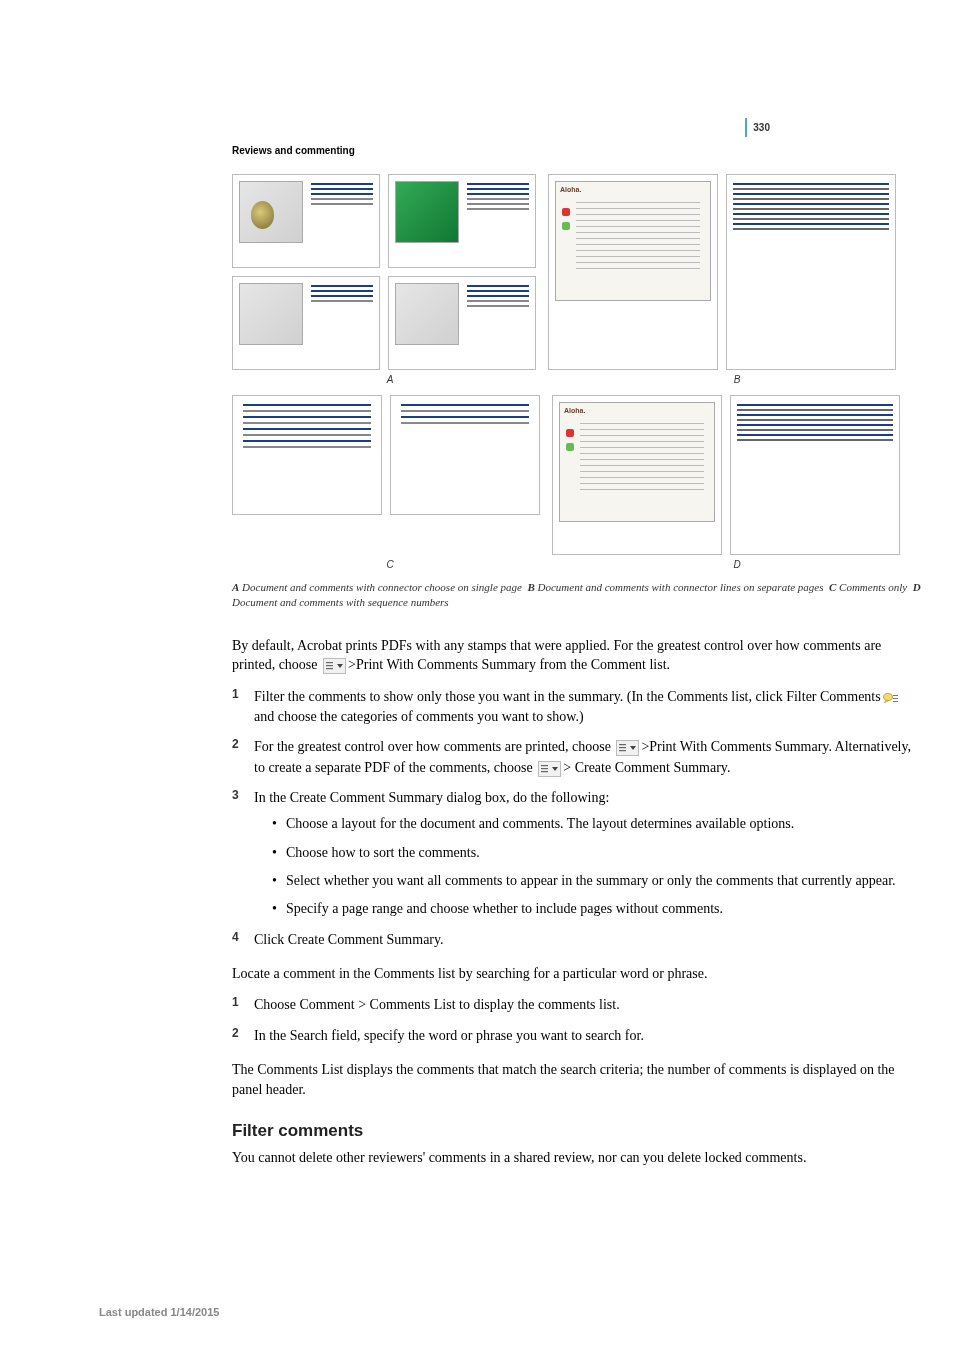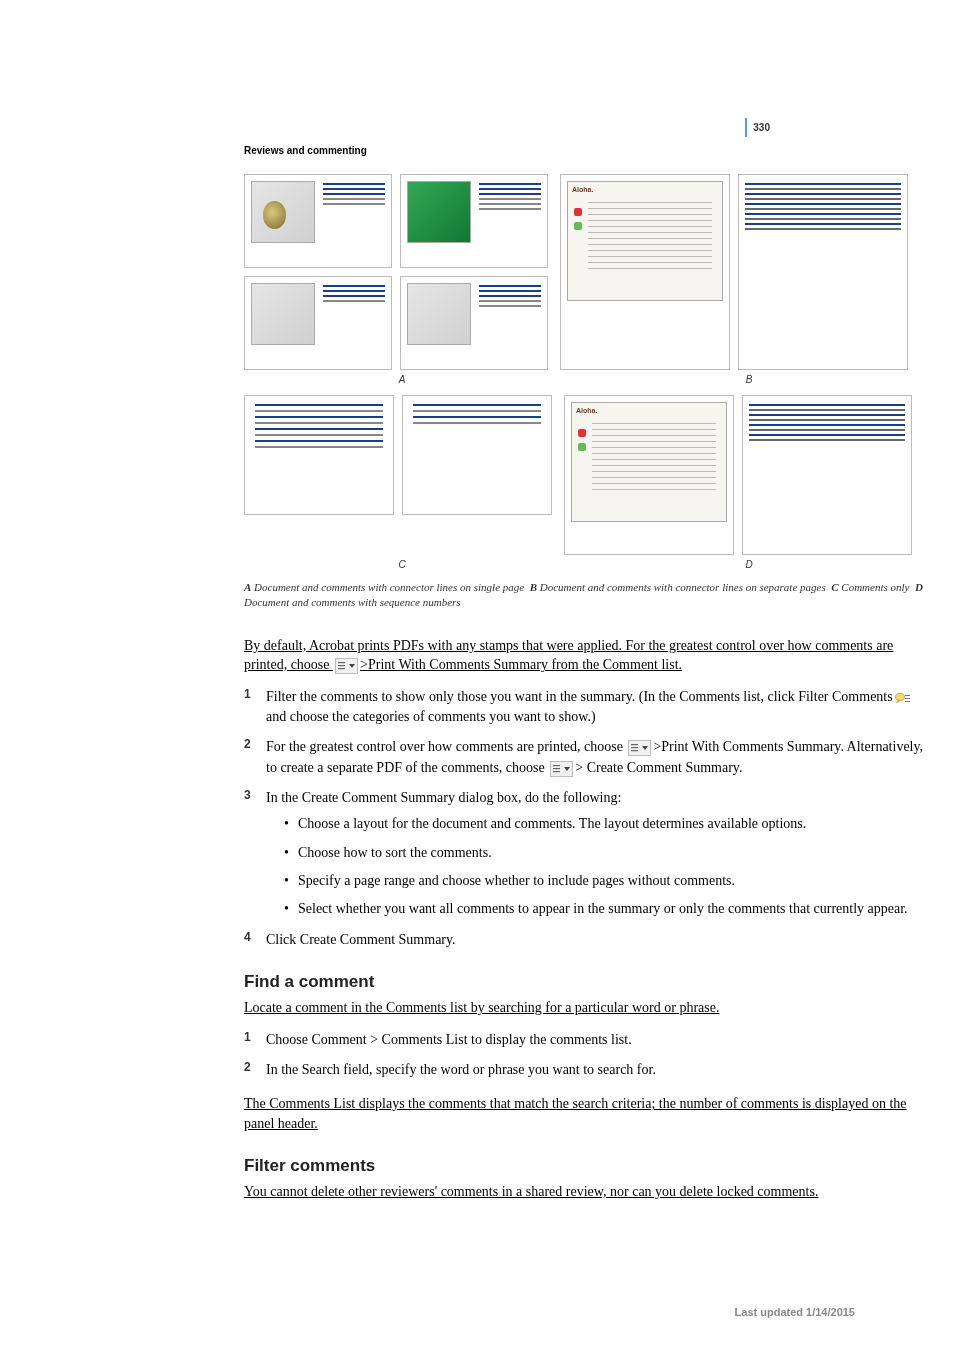--- a/index.html
+++ b/index.html
@@ -1,18 +1,18 @@
 <!DOCTYPE html>
 <html><head>
 <meta charset="utf-8">
 <style>
   html,body{margin:0;padding:0;background:#fff;font-family:"Minion Pro","Times New Roman",Georgia,serif;color:#000;}
   .sheet{width:756px;min-height:1350px;margin:0 auto;position:relative;}
   .pagenum{position:absolute;top:118px;right:85px;font:700 10px Arial,Helvetica,sans-serif;color:#333;border-left:2px solid #4ba3d6;padding:4px 0 4px 6px;}
-  .content{position:absolute;left:145px;top:145px;width:694px;}
+  .content{position:absolute;left:133px;top:145px;width:694px;}
   .chapter{font:700 10px Arial,Helvetica,sans-serif;color:#000;margin-bottom:18px;}
   
   .fig{width:694px;margin-bottom:6px;}
   .fig-row{display:flex;gap:12px;margin-bottom:4px;}
   .tile{background:#fff;border:1px solid #bbb;box-sizing:border-box;padding:6px;}
   .tile.sm{width:148px;height:94px;}
   .fig-side{display:flex;gap:8px;}
   .thumb{flex:0 0 46%;background:linear-gradient(135deg,#e6e6e6,#d0d0d0);border:1px solid #aaa;height:60px;position:relative;}
   .thumb.kiwi::after{content:"";position:absolute;left:18%;top:32%;width:38%;height:46%;border-radius:50%;background:radial-gradient(circle at 40% 40%,#d9c97a,#7b6a2f);}
   .lines{flex:1;display:flex;flex-direction:column;gap:3px;padding-top:2px;}
@@ -28,33 +28,33 @@
   .aloha .d2{background:#6b5;left:6px;top:40px;}
   .aloha .scrib{position:absolute;left:20px;top:20px;right:10px;height:70px;background:repeating-linear-gradient(#bbb 0 1px,transparent 1px 6px);}
   .seq{flex:1;display:flex;flex-direction:column;gap:3px;padding-top:2px;}
   .seq span{height:2px;background:#666;}
   .seq span.hl{background:#1a3e8a;}
   .lettrow{display:flex;font:italic 400 10px Arial;color:#333;margin:4px 0 10px 0;}
   .lettrow div{flex:1;text-align:center;}
   .caption{font:italic 400 11px/1.35 "Minion Pro",Georgia,serif;color:#333;margin-bottom:26px;}
   .caption b{font-weight:700;font-style:italic;}
   
-  p.body{font:400 14px/1.4 "Minion Pro",Georgia,serif;margin:0 0 12px 0;text-decoration:underline;}
+  p.body{font:400 14px/1.4 "Minion Pro",Georgia,serif;margin:0 0 12px 0;}
   ol.steps{list-style:none;padding:0;margin:0 0 14px 0;counter-reset:step;}
   ol.steps>li{position:relative;padding-left:22px;margin:0 7px 10px 0;font:400 14px/1.45 "Minion Pro",Georgia,serif;counter-increment:step;}
   ol.steps>li::before{content:counter(step);position:absolute;left:0;top:0;font:700 12px Arial,Helvetica,sans-serif;color:#333;}
   ul.bul{list-style:none;padding:0;margin:6px 0 0 18px;}
   ul.bul>li{position:relative;padding-left:14px;margin:0 0 8px 0;font:400 14px/1.45 "Minion Pro",Georgia,serif;}
   ul.bul>li::before{content:"•";position:absolute;left:0;top:0;}
   h2.sec{font:700 17px/1.2 Arial,Helvetica,sans-serif;color:#222;margin:22px 0 6px 0;}
   .opt-icon{display:inline-flex;vertical-align:middle;align-items:center;gap:1px;padding:0 2px;border:1px solid #bcbcbc;background:#f1f1f1;height:14px;margin:0 2px;}
   .opt-icon svg{display:block;}
   .bubble-icon{display:inline-block;vertical-align:middle;width:16px;height:12px;margin:0 2px;position:relative;}
   .bubble-icon svg{display:block;}
-  .footer{position:absolute;left:0;right:0;bottom:32px;text-align:right;font:700 11px Arial,Helvetica,sans-serif;color:#888;}
+  .footer{position:absolute;left:0;right:0;bottom:32px;text-align:left;font:700 11px Arial,Helvetica,sans-serif;color:#888;}
 </style>
 </head>
 <body>
 
 <div class="sheet">
   <div class="pagenum">330</div>
 
   <div class="content">
     <div class="chapter">Reviews and commenting</div>
 
@@ -192,21 +192,21 @@
           </div>
         </div>
       </div>
       <div class="lettrow">
         <div style="flex:0 0 316px;">C</div>
         <div>D</div>
       </div>
     </div>
 
     <div class="caption">
-      <b>A</b> <span>Document and comments with connector lines on single page</span>&nbsp;
+      <b>A</b> <span>Document and comments with connector choose on single page</span>&nbsp;
       <b>B</b> <span>Document and comments with connector lines on separate pages</span>&nbsp;
       <b>C</b> <span>Comments only</span>&nbsp;
       <b>D</b> <span>Document and comments with sequence numbers</span>
     </div>
 
     <p class="body">
       <span>By default, Acrobat prints PDFs with any stamps that were applied. For the greatest control over how comments are printed, choose </span><span class="opt-icon">
           <svg width="10" height="10" viewBox="0 0 10 10">
             <rect x="0" y="1" width="7" height="1.2" fill="#666"></rect>
             <rect x="0" y="4" width="7" height="1.2" fill="#666"></rect>
@@ -248,28 +248,27 @@
             <svg width="6" height="10" viewBox="0 0 6 10">
               <path d="M0 3 L6 3 L3 7 Z" fill="#444"></path>
             </svg>
           </span><span>&gt; Create Comment Summary.</span>
       </li>
       <li>
         <span>In the Create Comment Summary dialog box, do the following:</span>
         <ul class="bul">
           <li>Choose a layout for the document and comments. The layout determines available options.</li>
           <li>Choose how to sort the comments.</li>
+          <li>Select whether you want all comments to appear in the summary or only the comments that currently appear.</li>
           <li>Specify a page range and choose whether to include pages without comments.</li>
-          <li>Select whether you want all comments to appear in the summary or only the comments that currently appear.</li>
         </ul>
       </li>
       <li>Click Create Comment Summary.</li>
     </ol>
 
-    <h2 class="sec">Find a comment</h2>
     <p class="body">Locate a comment in the Comments list by searching for a particular word or phrase.</p>
     <ol class="steps">
       <li>Choose Comment &gt; Comments List to display the comments list.</li>
       <li>In the Search field, specify the word or phrase you want to search for.</li>
     </ol>
     <p class="body">The Comments List displays the comments that match the search criteria; the number of comments is displayed on the panel header.</p>
 
     <h2 class="sec">Filter comments</h2>
     <p class="body">You cannot delete other reviewers' comments in a shared review, nor can you delete locked comments.</p>
   </div>

